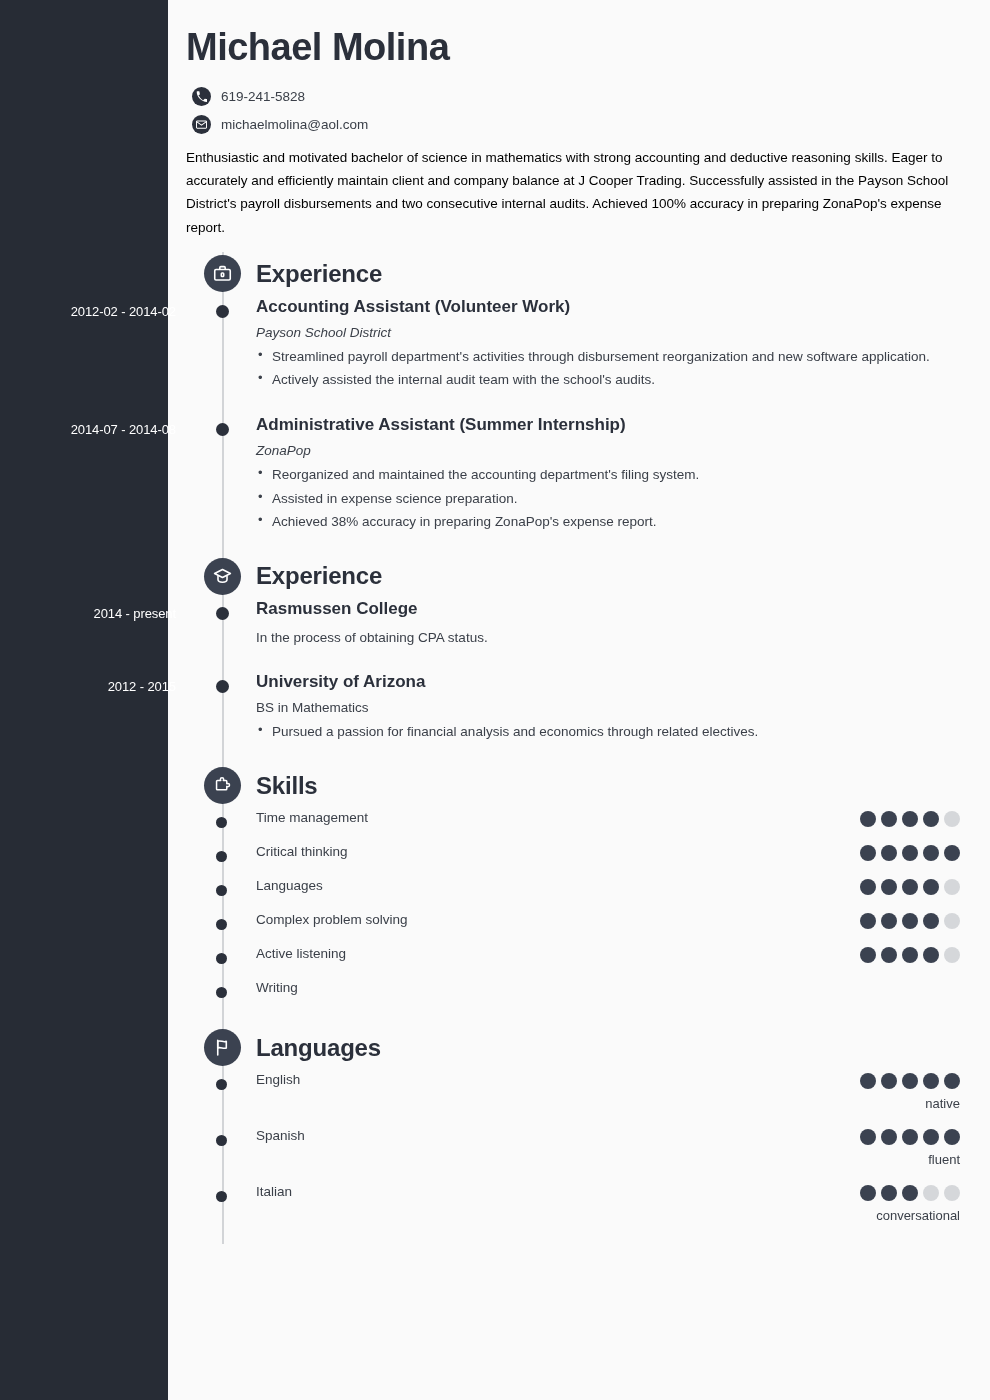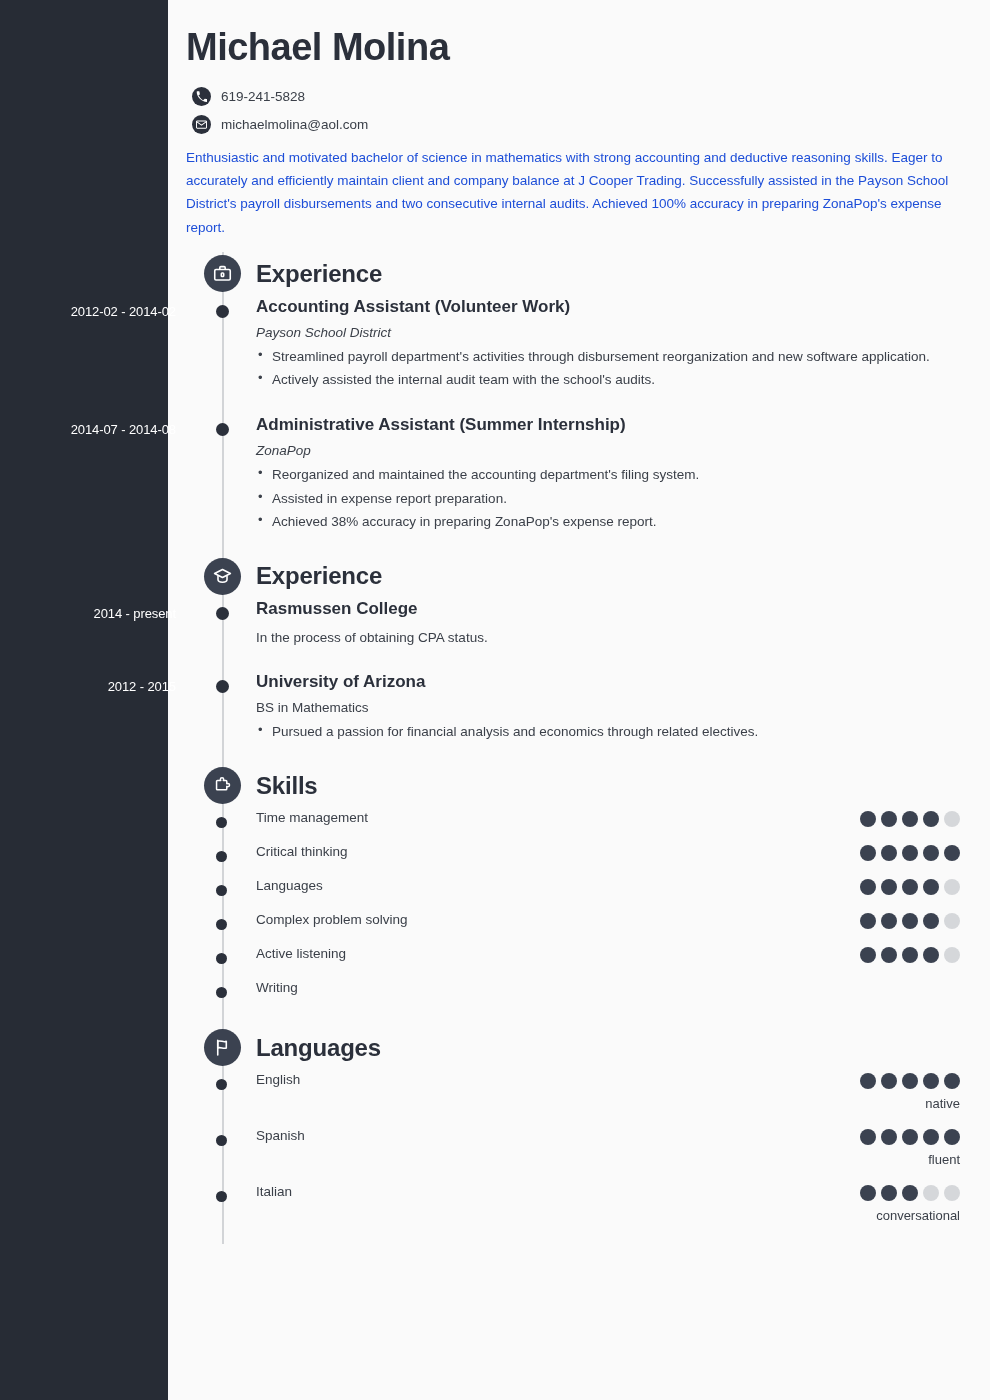--- a/index.html
+++ b/index.html
@@ -60,21 +60,21 @@
     margin-right: 10px;
     flex: none;
   }
   .contact-icon svg { display: block; }
   .contact-text { font-size: 13.5px; color: #3b4049; }
 
   #summary {
     margin-top: 12px;
     font-size: 13.5px;
     line-height: 1.72;
-    color: #1d4ed8;
+    color: #000000;
     max-width: 772px;
   }
 
   
   .timeline {
     position: relative;
     margin-top: 13px;
   }
   .timeline::before {
     content: "";
@@ -275,21 +275,21 @@
       </ul>
     </div>
 
     <div class="entry" style="margin-bottom:16px;">
       <span class="entry-dot"></span>
       <span class="date-label" style="left:-168px; top:8px;">2014-07 - 2014-08</span>
       <div class="entry-title">Administrative Assistant (Summer Internship)</div>
       <div class="entry-sub">ZonaPop</div>
       <ul class="entry-list">
         <li>Reorganized and maintained the accounting department's filing system.</li>
-        <li>Assisted in expense report preparation.</li>
+        <li>Assisted in expense science preparation.</li>
         <li>Achieved 38% accuracy in preparing ZonaPop's expense report.</li>
       </ul>
     </div>
 
     <div class="section">
       <span class="section-badge">
         <svg width="19" height="19" viewBox="0 0 24 24" fill="none" stroke="#ffffff" stroke-width="2" stroke-linejoin="round">
           <path d="M12 3.2 22 8.2 12 13.2 2 8.2z"></path>
           <path d="M6.3 10.6v5.2c0 1.9 2.6 3.4 5.7 3.4s5.7-1.5 5.7-3.4v-5.2"></path>
         </svg>

